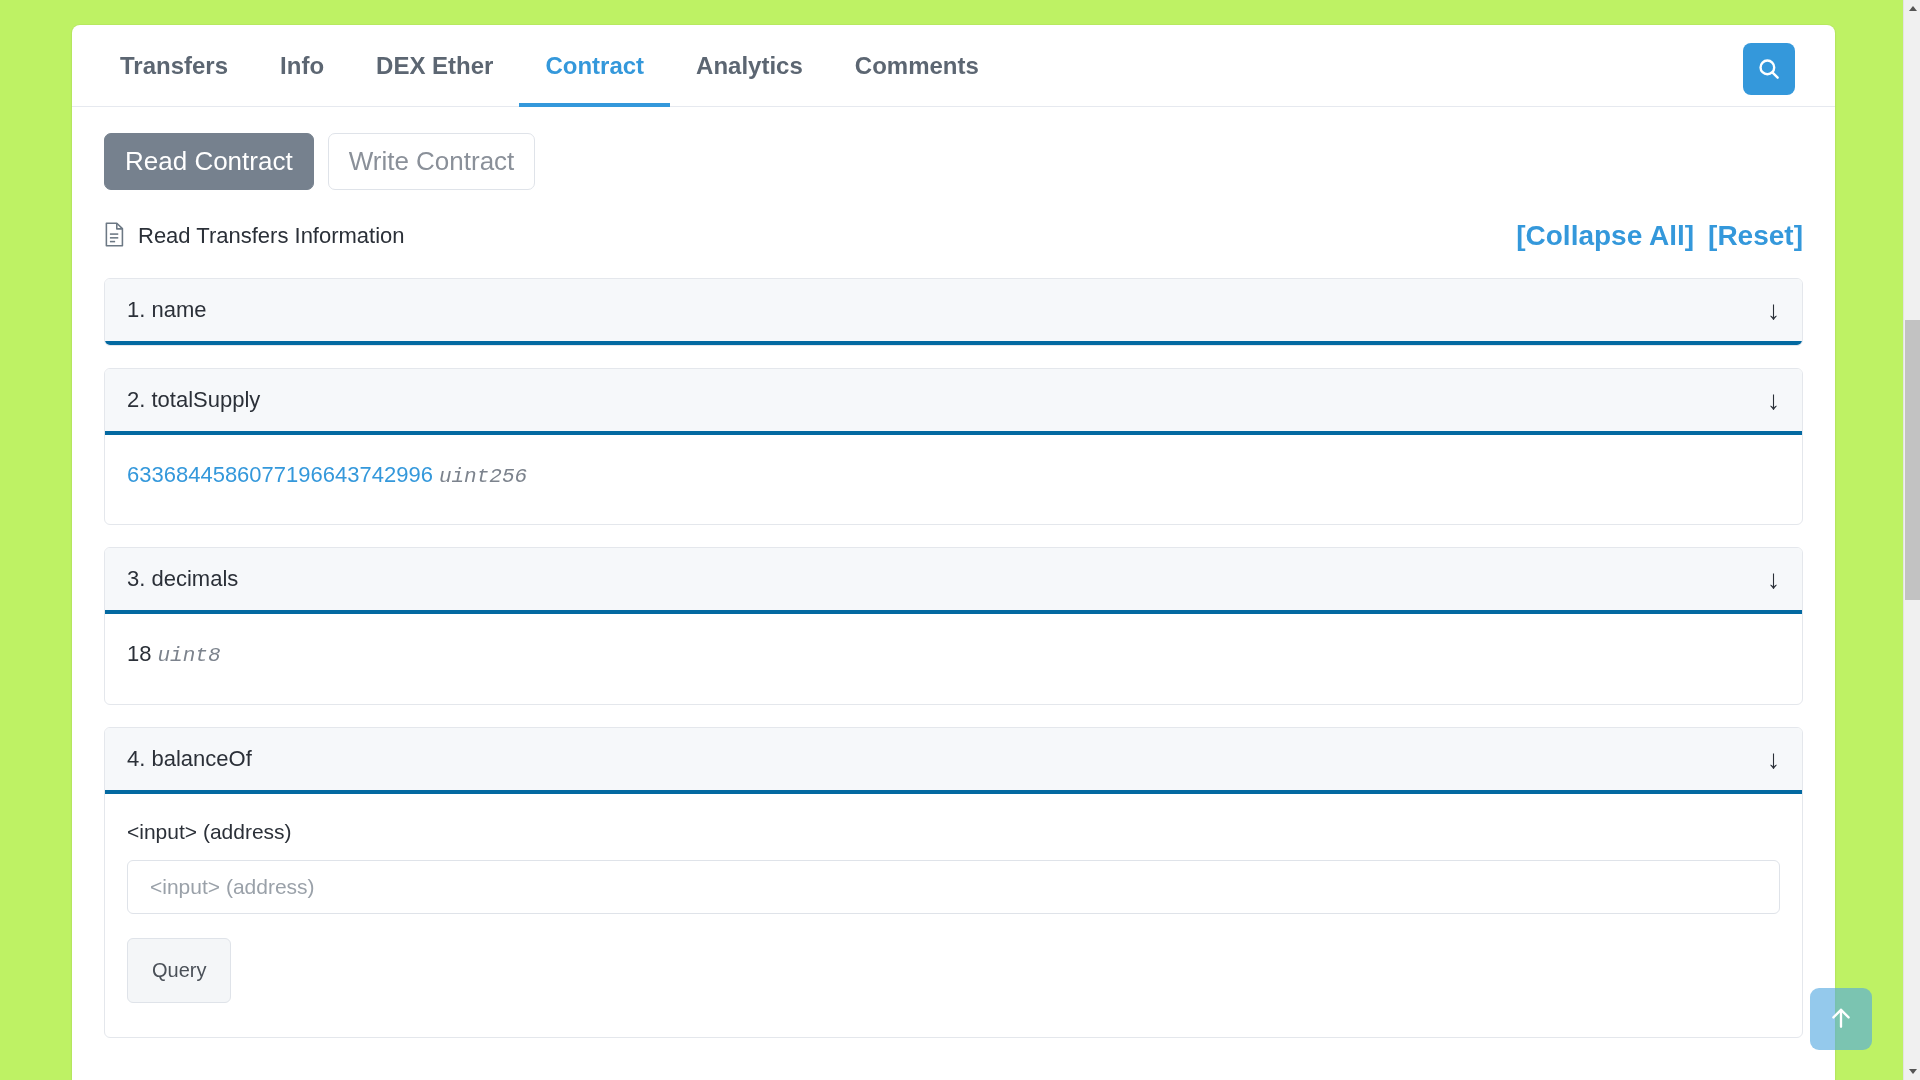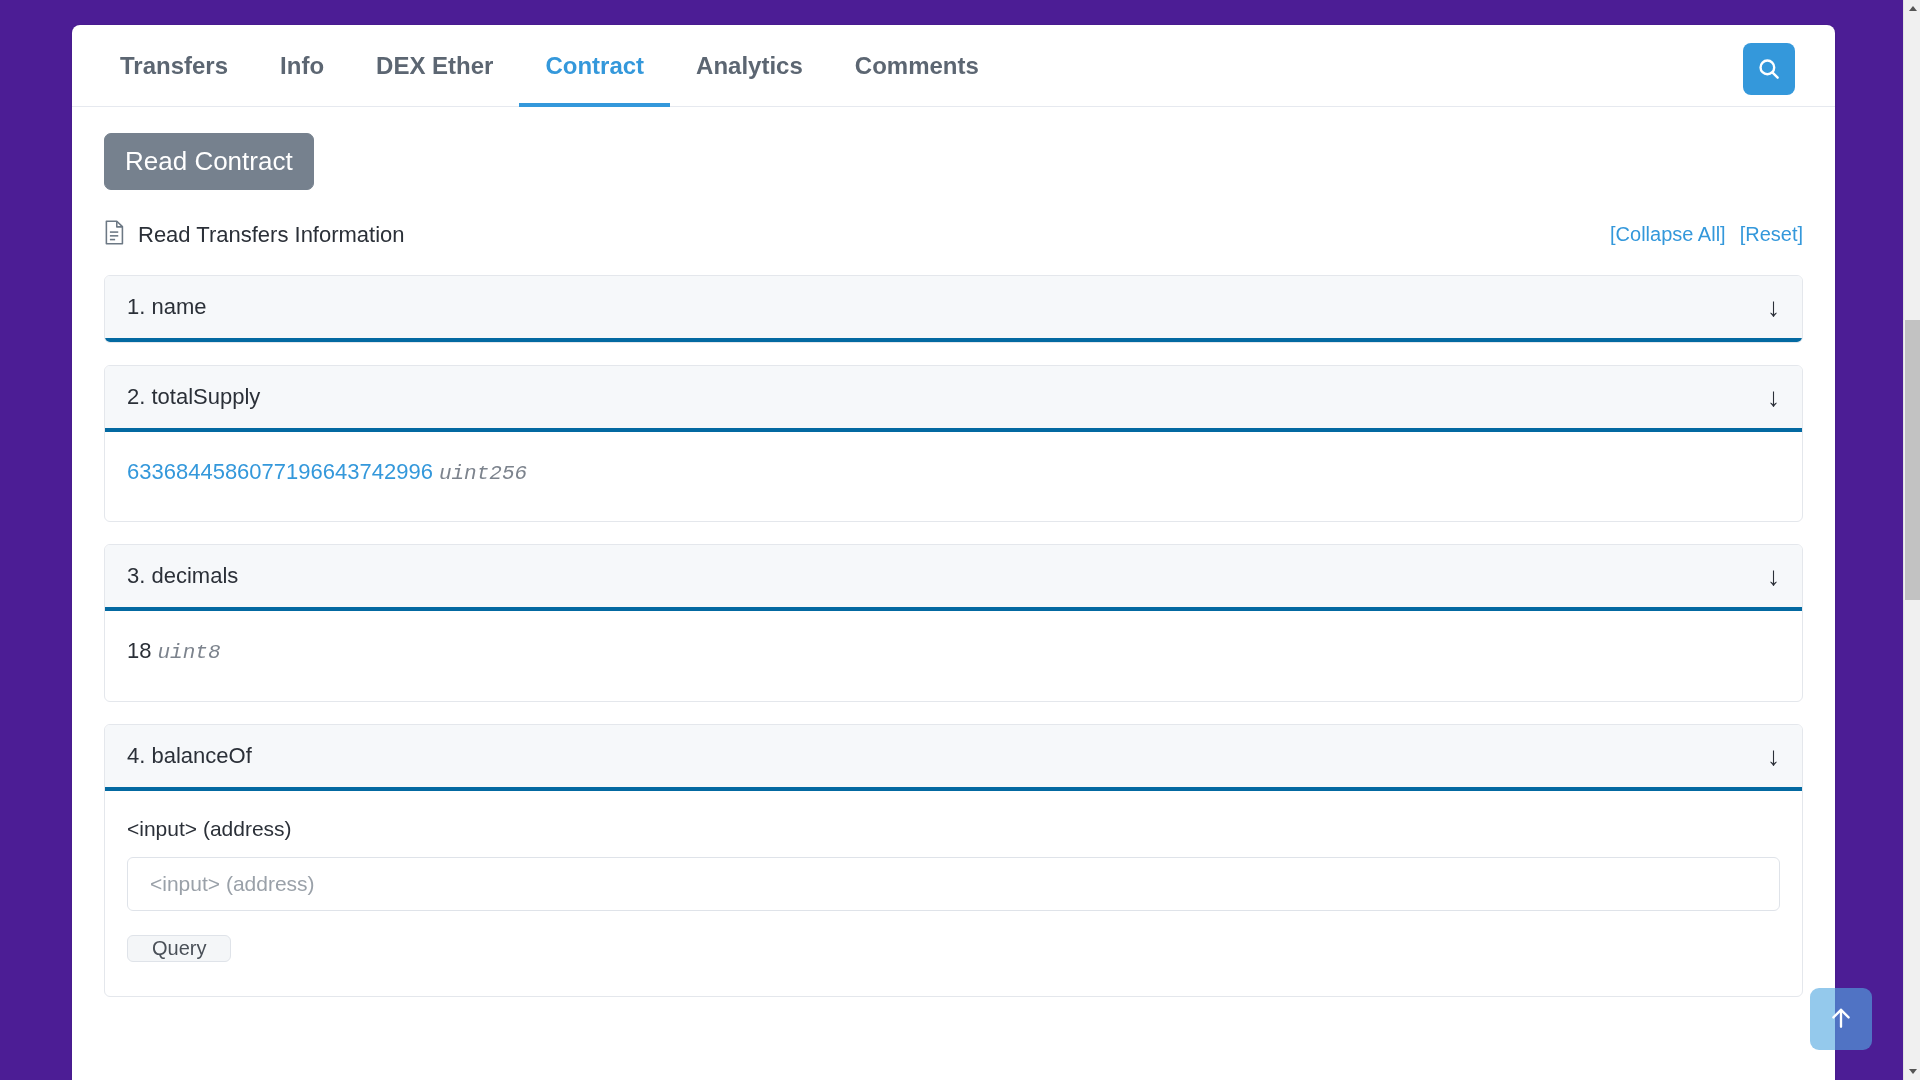--- a/index.html
+++ b/index.html
@@ -8,21 +8,21 @@
     width: 1920px; height: 1080px;
     overflow: hidden;
     background: #f4f6f9;
     font-family: "Liberation Sans", sans-serif;
   }
 
   
   #page {
     position: relative;
     width: 1920px; height: 1080px;
-    background: #4c1d95;
+    background: #bef264;
   }
 
   
   .card {
     position: absolute;
     left: 72px; top: 25px;
     width: 1763px;
     min-height: 1100px;
     background: #ffffff;
     border-radius: 8px 8px 0 0;
@@ -101,24 +101,25 @@
   .sec-row {
     display: flex;
     align-items: center;
     justify-content: space-between;
     margin-bottom: 26px;
   }
   .sec-left { display: flex; align-items: center; gap: 13px; }
   .sec-title { font-size: 22px; color: #2b3038; }
   .sec-links { display: flex; gap: 14px; }
   .sec-link {
-    font-size: 20px;
+    font-size: 28px;
     color: #3498db;
     cursor: pointer;
     white-space: nowrap;
+    font-weight: bold;
   }
 
   
   .panel {
     border: 1px solid #e4e7ec;
     border-radius: 6px;
     margin-bottom: 22px;
     background: #ffffff;
     overflow: hidden;
   }
@@ -172,21 +173,21 @@
   .field-input::placeholder { color: #9aa1a9; }
 
   .query-btn {
     margin-top: 24px;
     display: inline-block;
     background: #f4f6f8;
     border: 1px solid #dfe3e9;
     border-radius: 6px;
     font-size: 20px;
     color: #4a5058;
-    padding: 1px 24px;
+    padding: 20px 24px;
     cursor: pointer;
     font-family: "Liberation Sans", sans-serif;
   }
 
   
   .to-top {
     position: absolute;
     right: 48px; bottom: 30px;
     width: 62px; height: 62px;
     border-radius: 9px;
@@ -268,20 +269,21 @@
             <line x1="15.3" y1="15.3" x2="20" y2="20"></line>
           </svg>
         </span>
       </button>
     </div>
 
     <div class="card-body">
 
       <div class="rw-row">
         <button class="rw-btn primary">Read Contract</button>
+        <button class="rw-btn ghost">Write Contract</button>
       </div>
 
       <div class="sec-row">
         <div class="sec-left">
           <span>
             <svg width="21" height="25" viewBox="0 0 20 24" fill="none">
               <path d="M2.2 1.2h10L17.6 6.4v16.4H2.2z" fill="#ffffff" stroke="#6c7884" stroke-width="1.5" stroke-linejoin="round"></path>
               <path d="M12.2 1.2v5.4h5.4" stroke="#6c7884" stroke-width="1.5" stroke-linejoin="round"></path>
               <line x1="5.6" y1="11.6" x2="13.6" y2="11.6" stroke="#6c7884" stroke-width="1.5"></line>
               <line x1="5.6" y1="15.2" x2="13.6" y2="15.2" stroke="#6c7884" stroke-width="1.5"></line>

